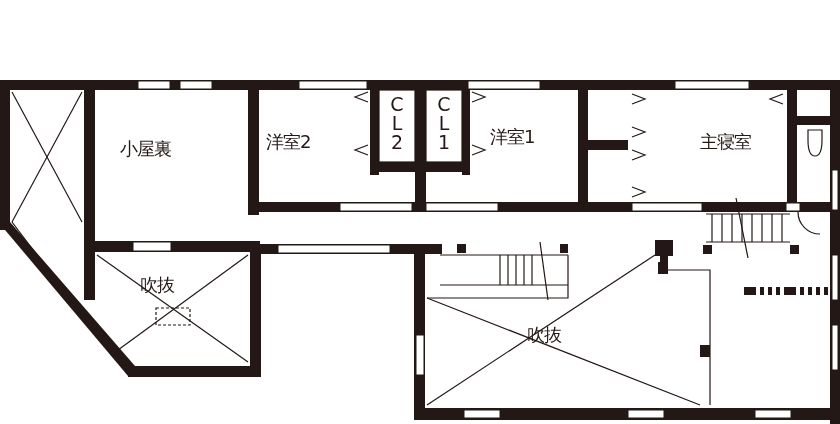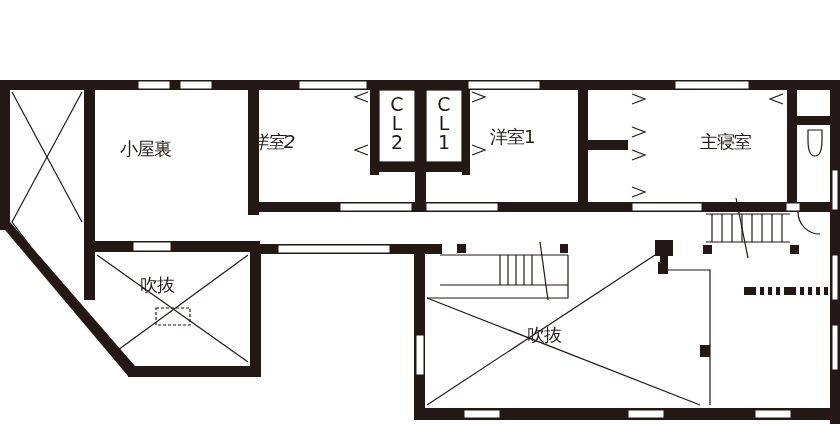--- a/index.html
+++ b/index.html
@@ -143,21 +143,21 @@
     <polyline points="632,187 645,192 632,197"></polyline>
     <polyline points="783,94 770,99 783,104"></polyline>
     <rect x="379" y="90" width="36" height="72"></rect>
     <rect x="426" y="90" width="36" height="72"></rect>
   </g>
 </svg>
 
 <div class="room-label big" style="left:120px; top:140px;">
   <div>小屋裏</div>
 </div>
-<div class="room-label big" style="left:250px; top:133px;font-style:italic;">洋室2</div>
+<div class="room-label big" style="left:266px; top:133px;">洋室2</div>
 <div class="room-label cl" style="left:388px; top:95px;">
   <div>C</div>
   <div>L</div>
   <div>2</div>
 </div>
 <div class="room-label cl" style="left:435px; top:95px;">
   <div>C</div>
   <div>L</div>
   <div>1</div>
 </div>

